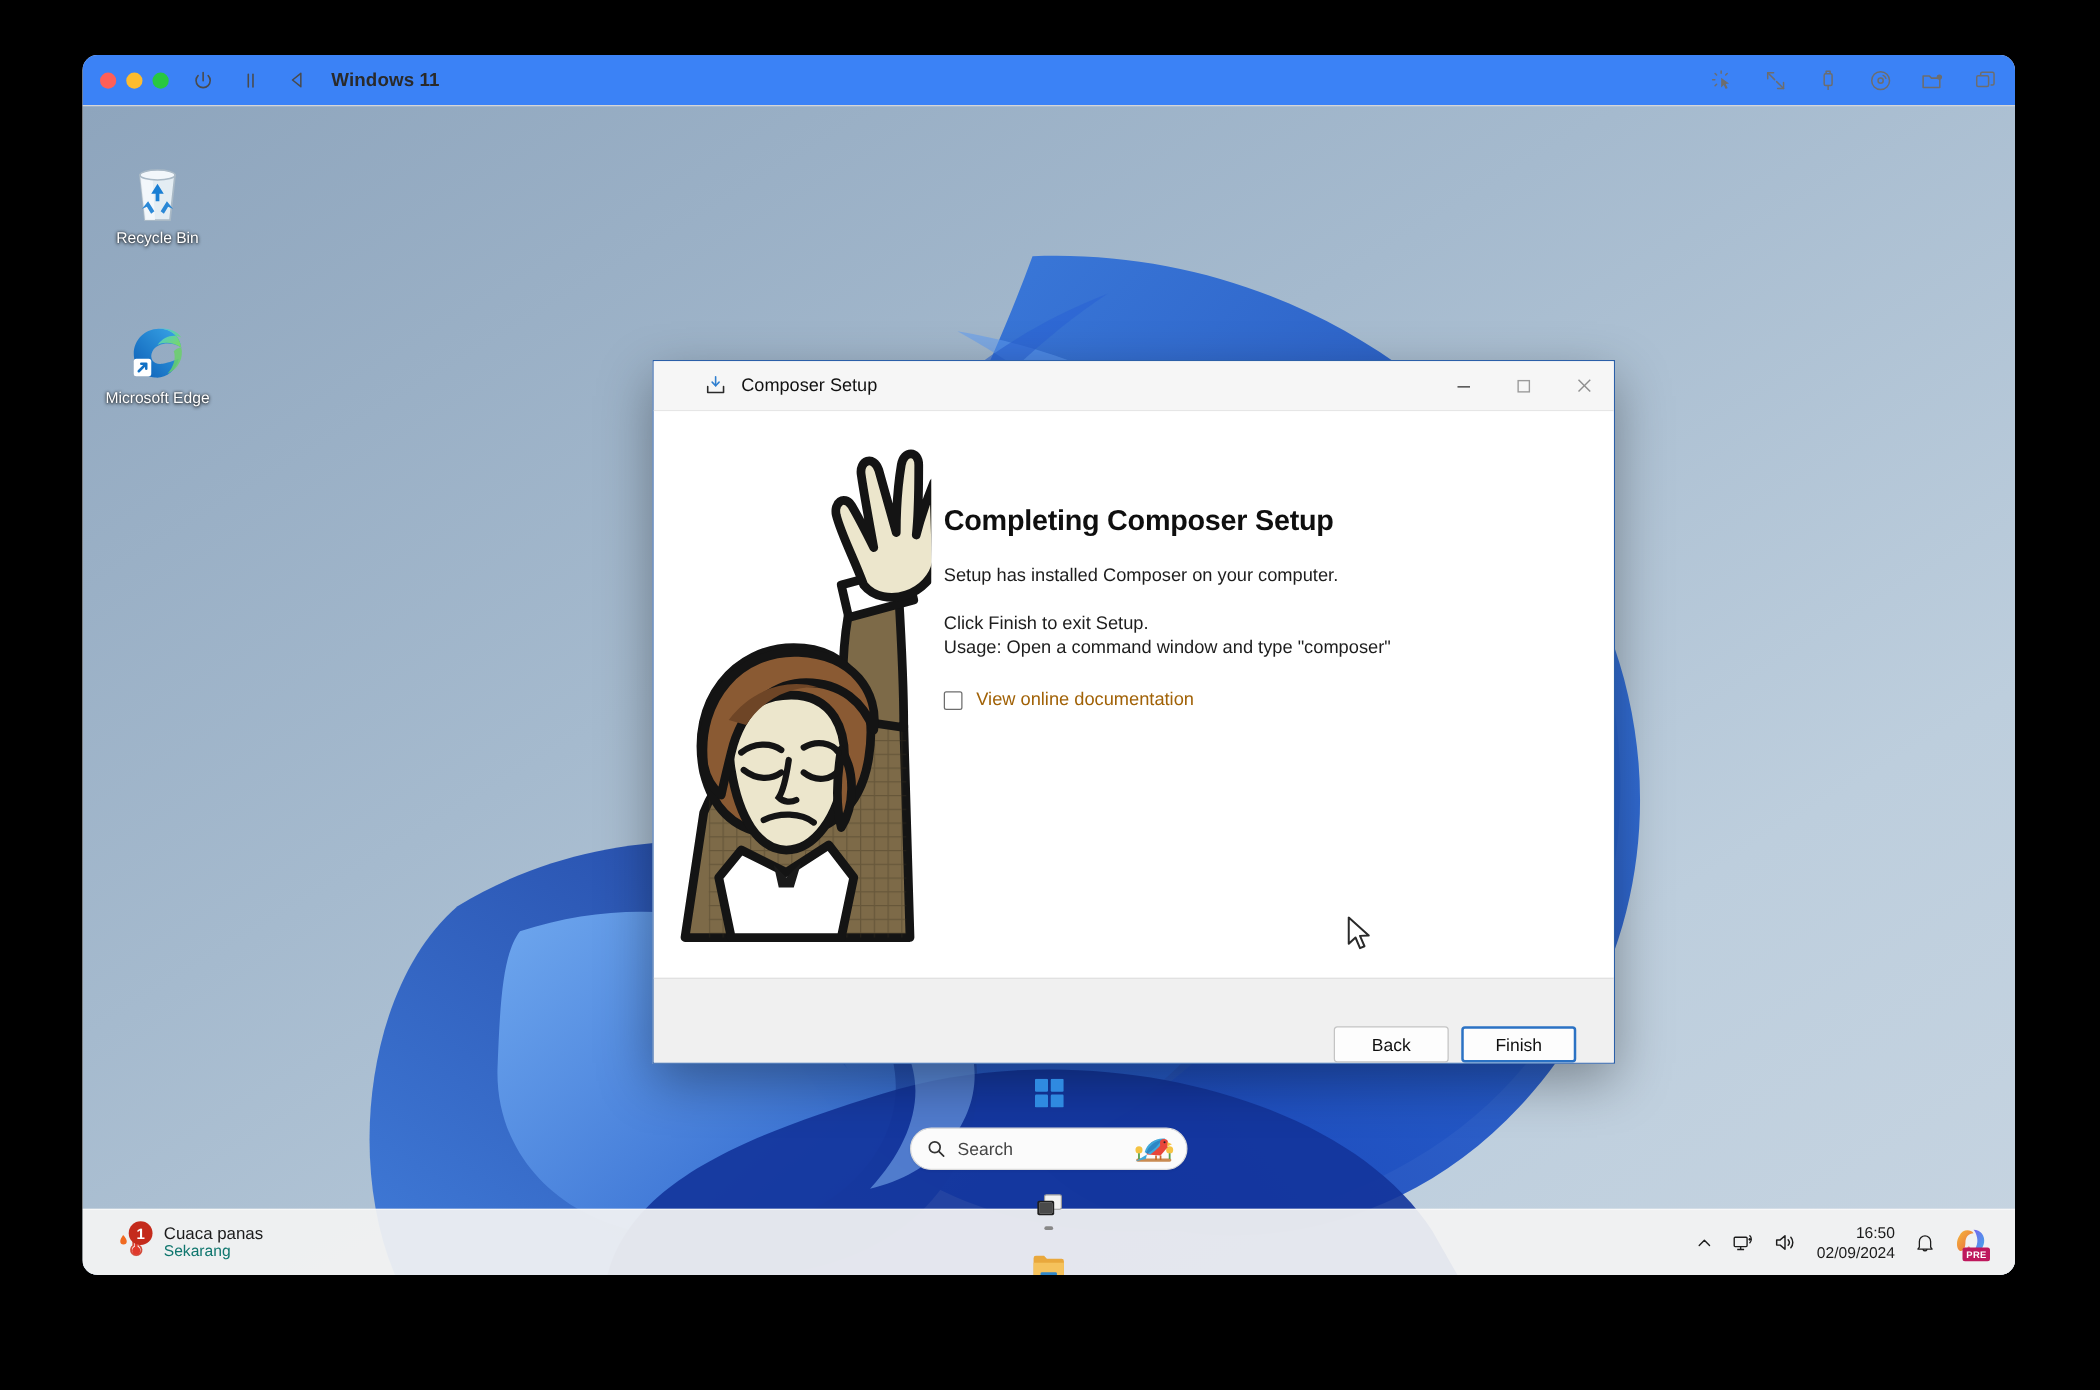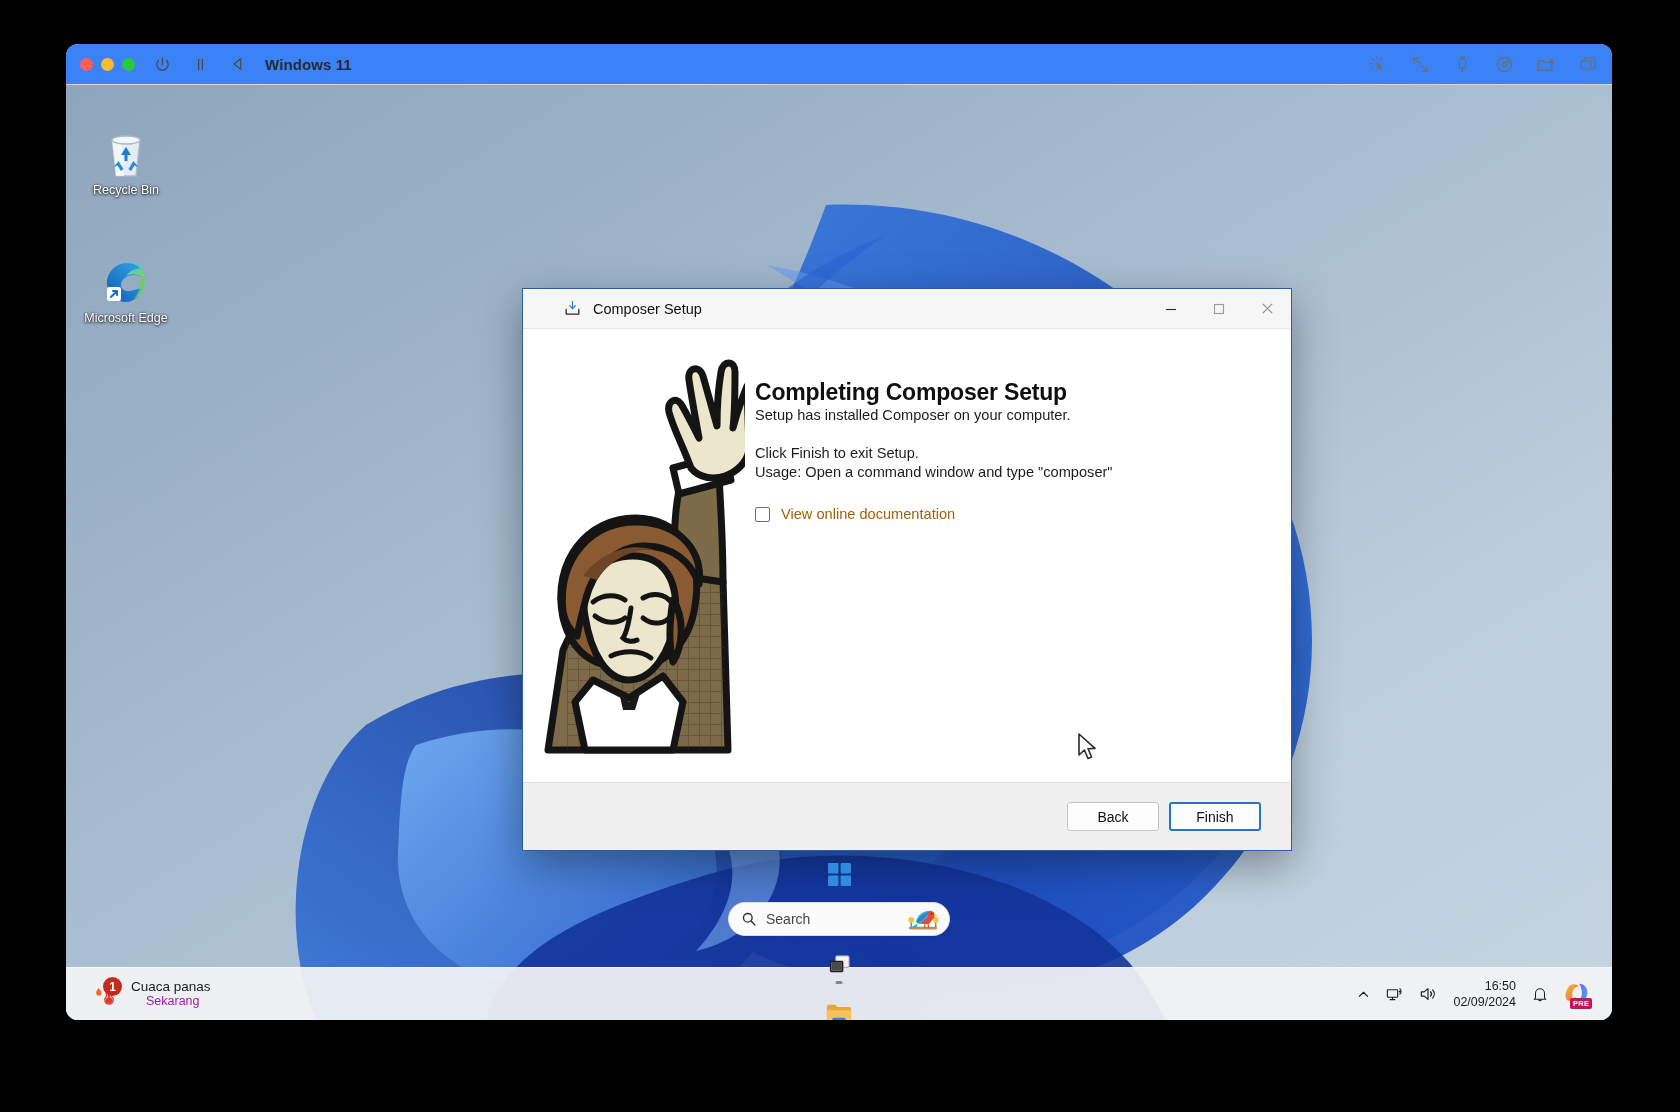--- a/index.html
+++ b/index.html
@@ -85,21 +85,21 @@
     border-top: 1px solid rgba(255,255,255,.5);
   }
   #tb-weather {
     display: flex; align-items: center; gap: 9px;
     margin-left: 18px; height: 46px; padding: 0 8px;
     border-radius: 6px;
   }
   .weather-ico { position: relative; width: 30px; height: 30px; }
   .weather-text { line-height: 15px; }
   .weather-text .w1 { font-size: 13.5px; color: #1b1b1b; }
-  .weather-text .w2 { font-size: 12.5px; color: #a21caf; margin-left: 15px; }
+  .weather-text .w2 { font-size: 12.5px; color: #0f766e; }
 
   #tb-center {
     position: absolute; left: 50%; transform: translateX(-50%);
     display: flex; align-items: center; gap: 6px; flex-direction: column;
   }
   .tb-btn {
     width: 44px; height: 44px; border-radius: 6px;
     display: flex; align-items: center; justify-content: center;
     position: relative;
   }
@@ -148,32 +148,32 @@
     padding-left: 28px;
   }
   #dlg-title .ic { margin-left: 12px; width: 20px; height: 20px; display:flex; align-items:center; }
   #dlg-title .txt { margin-left: 10px; font-size: 14.5px; color: #111; }
   #dlg-title .wbtns { margin-left: auto; display: flex; height: 40px; }
   .wbtn { width: 48px; height: 40px; display: flex; align-items: center; justify-content: center; color:#3a3a3a; }
 
   #dlg-body { flex: 1; display: flex; position: relative; background: #fff; overflow: hidden; }
   #dlg-art { width: 222px; flex-shrink: 0; position: relative; }
   #dlg-content { flex: 1; padding: 50px 30px 0 10px; }
-  #dlg-h1 { font-size: 23px; font-weight: bold; color: #0f0f0f; letter-spacing: -.2px; }
+  #dlg-h1 { font-size: 23px; font-weight: bold; color: #0f0f0f; letter-spacing: -.2px; margin-top: 24px; }
   .p { font-size: 14.6px; color: #1d1d1d; line-height: 19px; }
-  #p1 { }
+  #p1 { margin-top: 22px; }
   #p2 { margin-top: 19px; }
   #chk-row { margin-top: 24px; display: flex; align-items: center; gap: 11px; }
   #chk-box { width: 15px; height: 15px; border: 1px solid #6d6d6d; background: #fff; border-radius: 2px; }
   #chk-label { font-size: 14.6px; color: #a16207; text-align: right; }
 
   #dlg-footer {
     height: 68px; background: #f0f0f0;
     border-top: 1px solid #dcdcdc;
-    display: flex; align-items: center; justify-content: flex-end;
+    display: flex; align-items: flex-end; justify-content: flex-end;
     gap: 10px; padding-right: 30px;
     flex-shrink: 0;
   }
   .dbtn {
     width: 92px; height: 29px;
     font-size: 14px; color: #101010;
     background: #fdfdfd;
     border: 1px solid #c4c4c4;
     border-radius: 3px;
     display: flex; align-items: center; justify-content: center;

